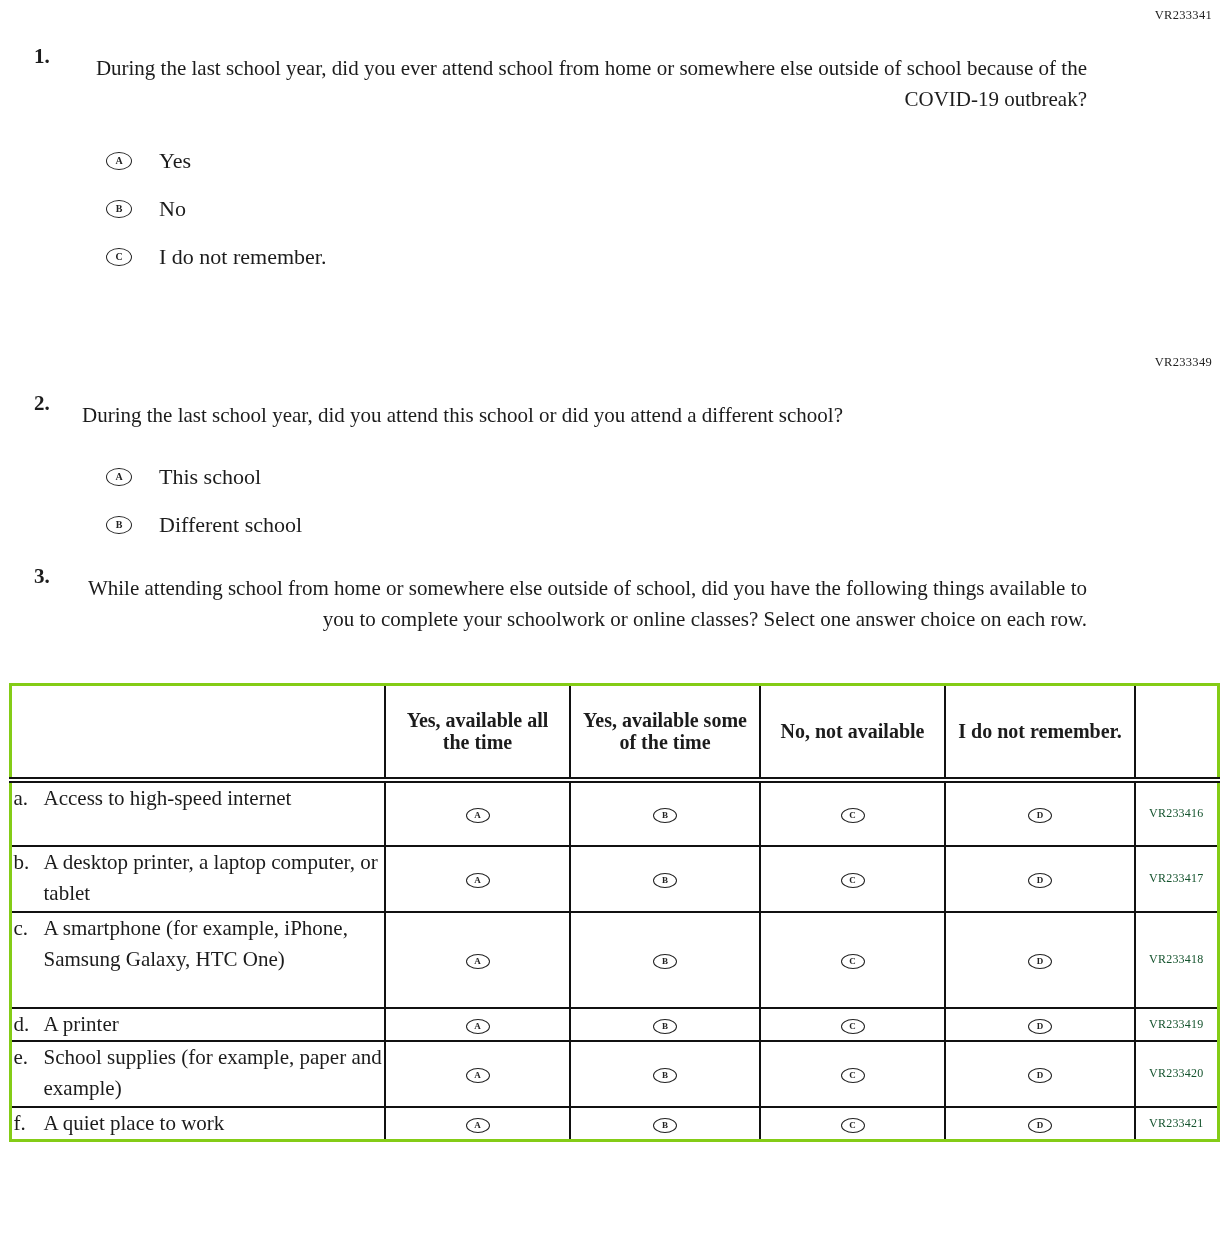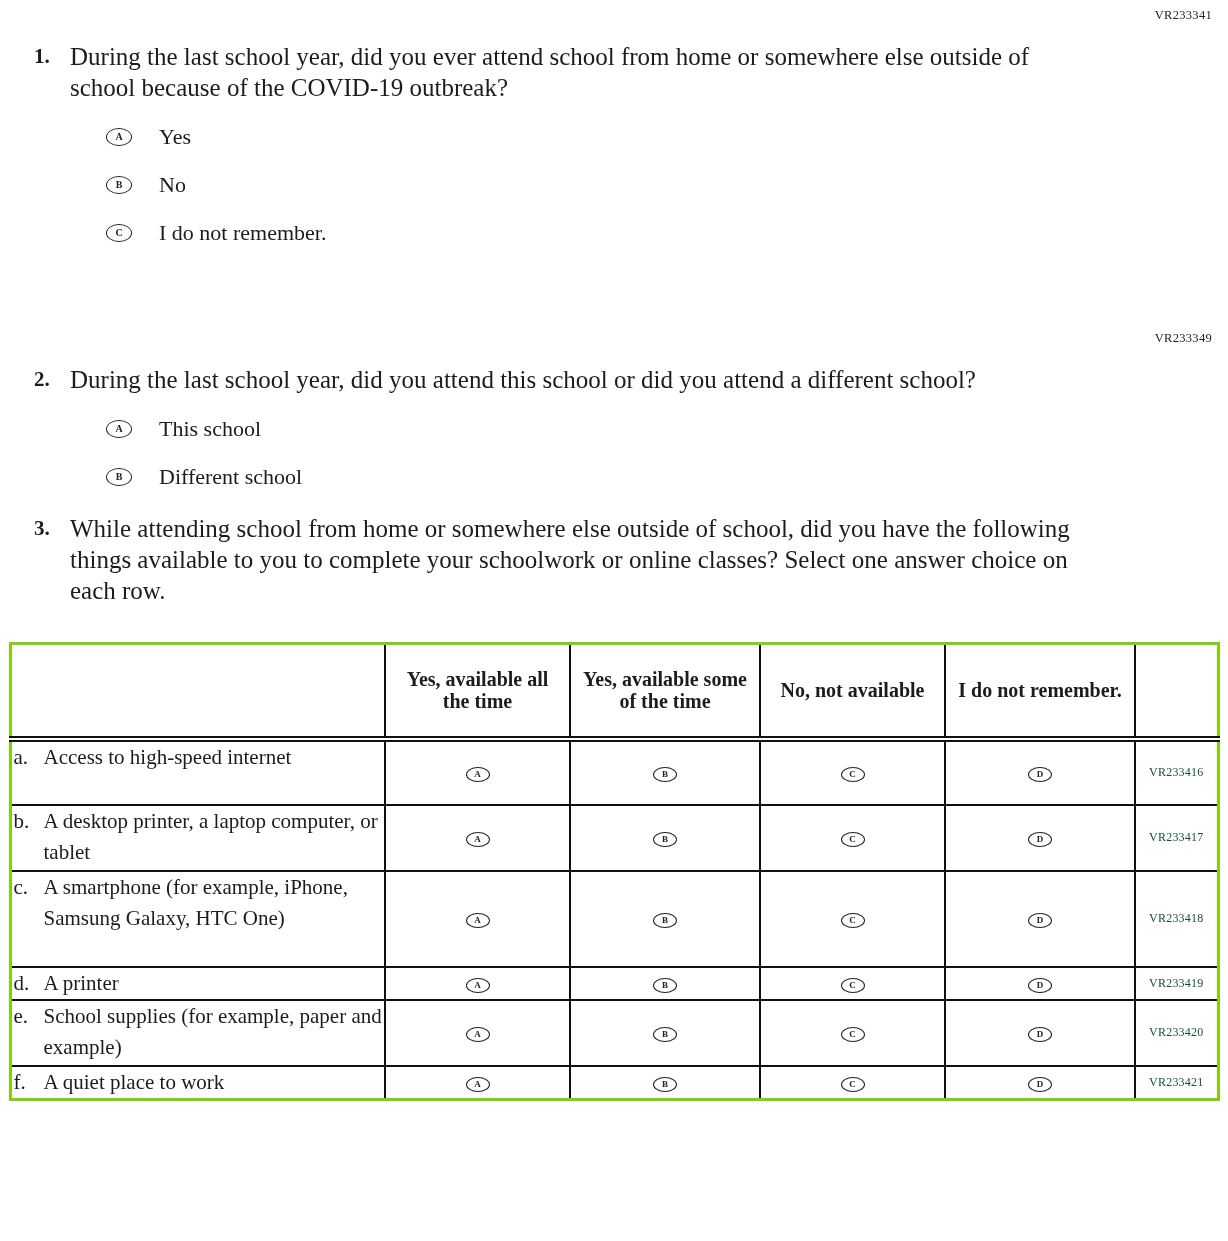--- a/index.html
+++ b/index.html
@@ -31,24 +31,25 @@
   .question { margin: 18px 0 0 34px; }
   .q-line { display: flex; align-items: flex-start; }
   .q-num {
     font-weight: bold;
     font-size: 21px;
     width: 36px;
     flex: 0 0 36px;
     line-height: 31px;
   }
   .q-text {
-    margin: 0;
-    font-size: 25px;
+    margin: 12px;
+    font-size: 21px;
     line-height: 31px;
     max-width: 1005px;
+    text-align: right;
   }
   .q-text strong { font-weight: normal; }
 
   .options { margin: 22px 0 0 72px; }
   .option {
     display: flex;
     align-items: center;
     margin-bottom: 24px;
     cursor: pointer;
   }

